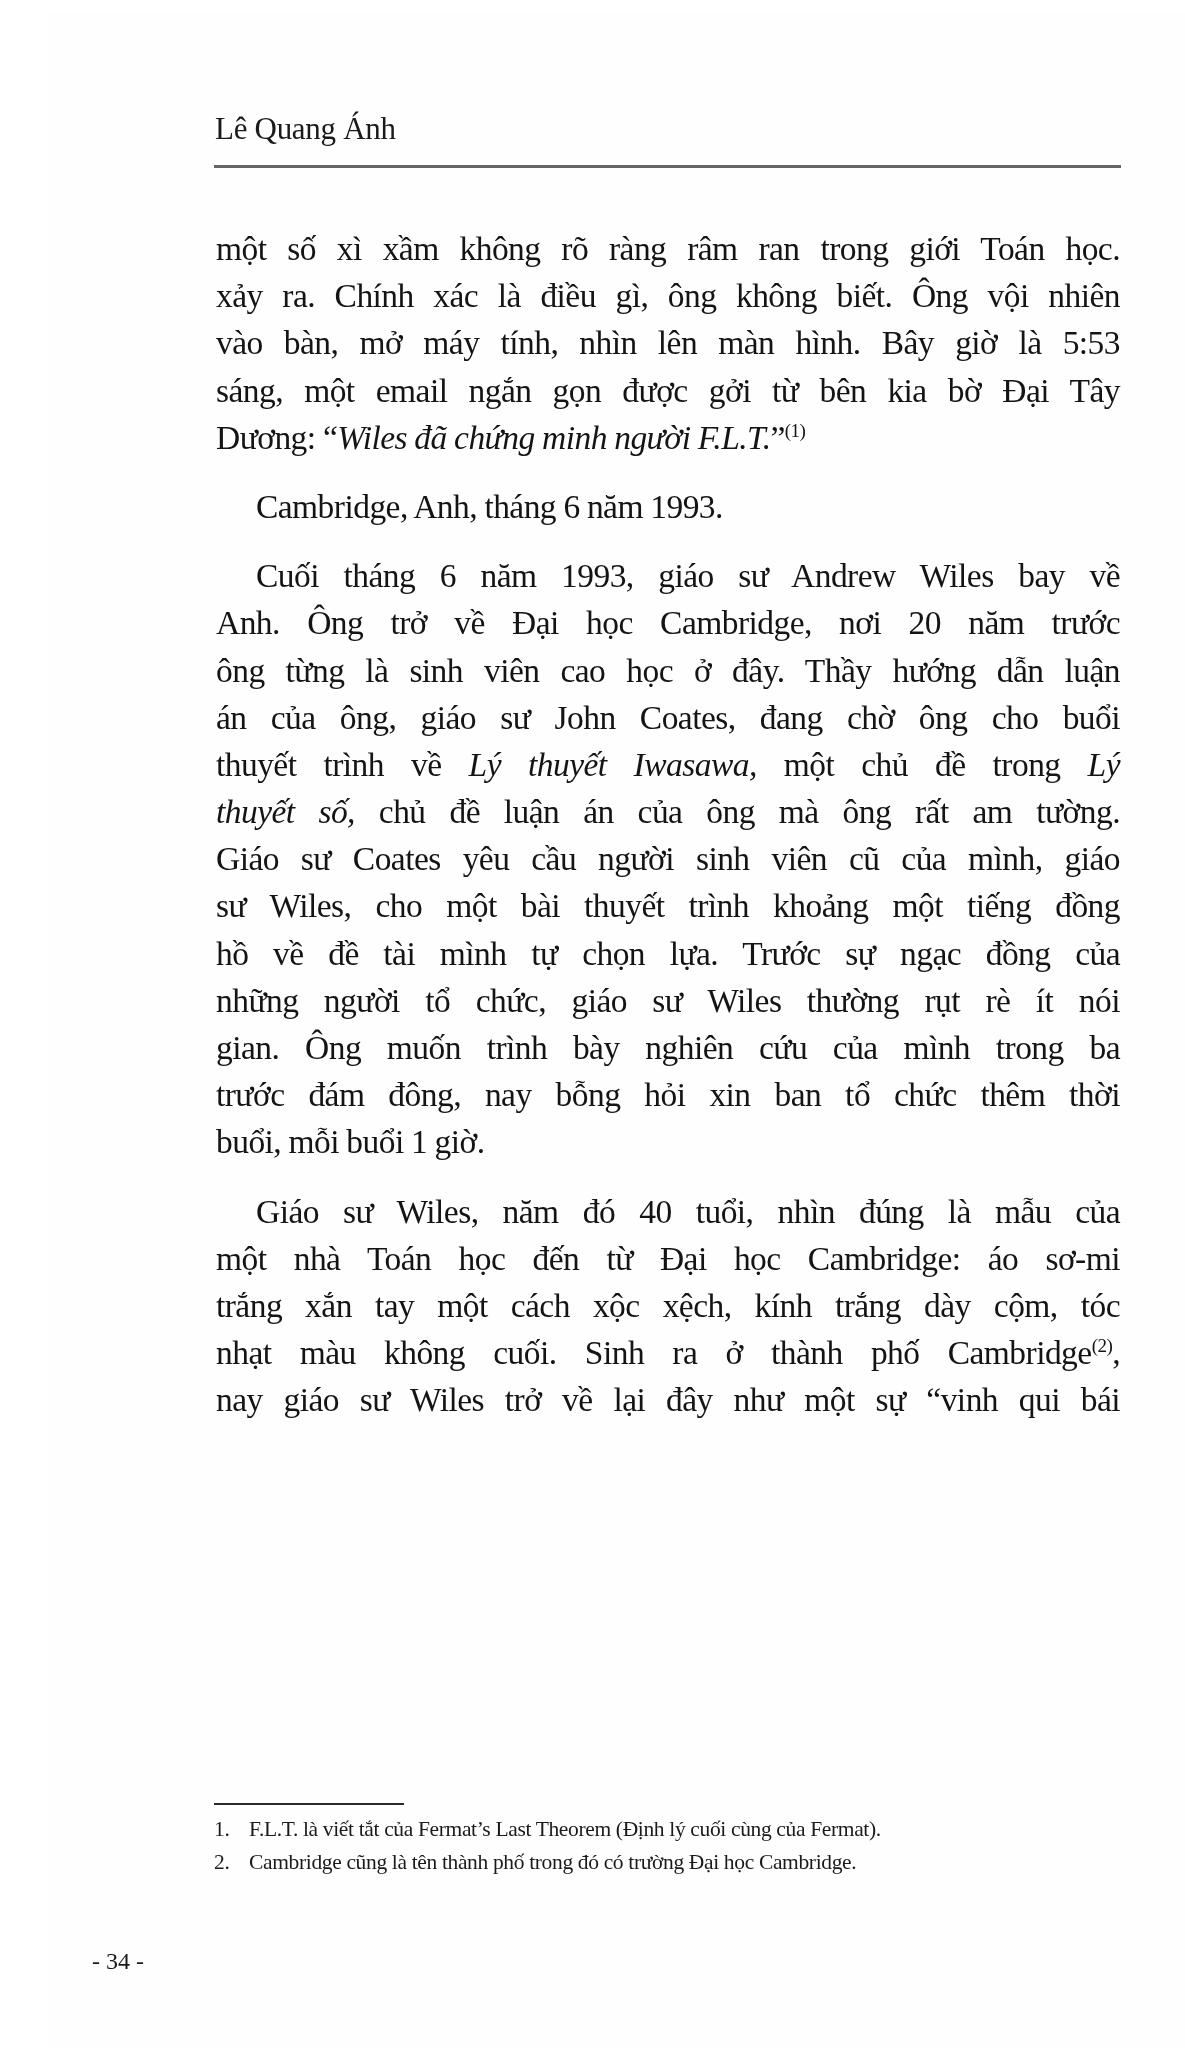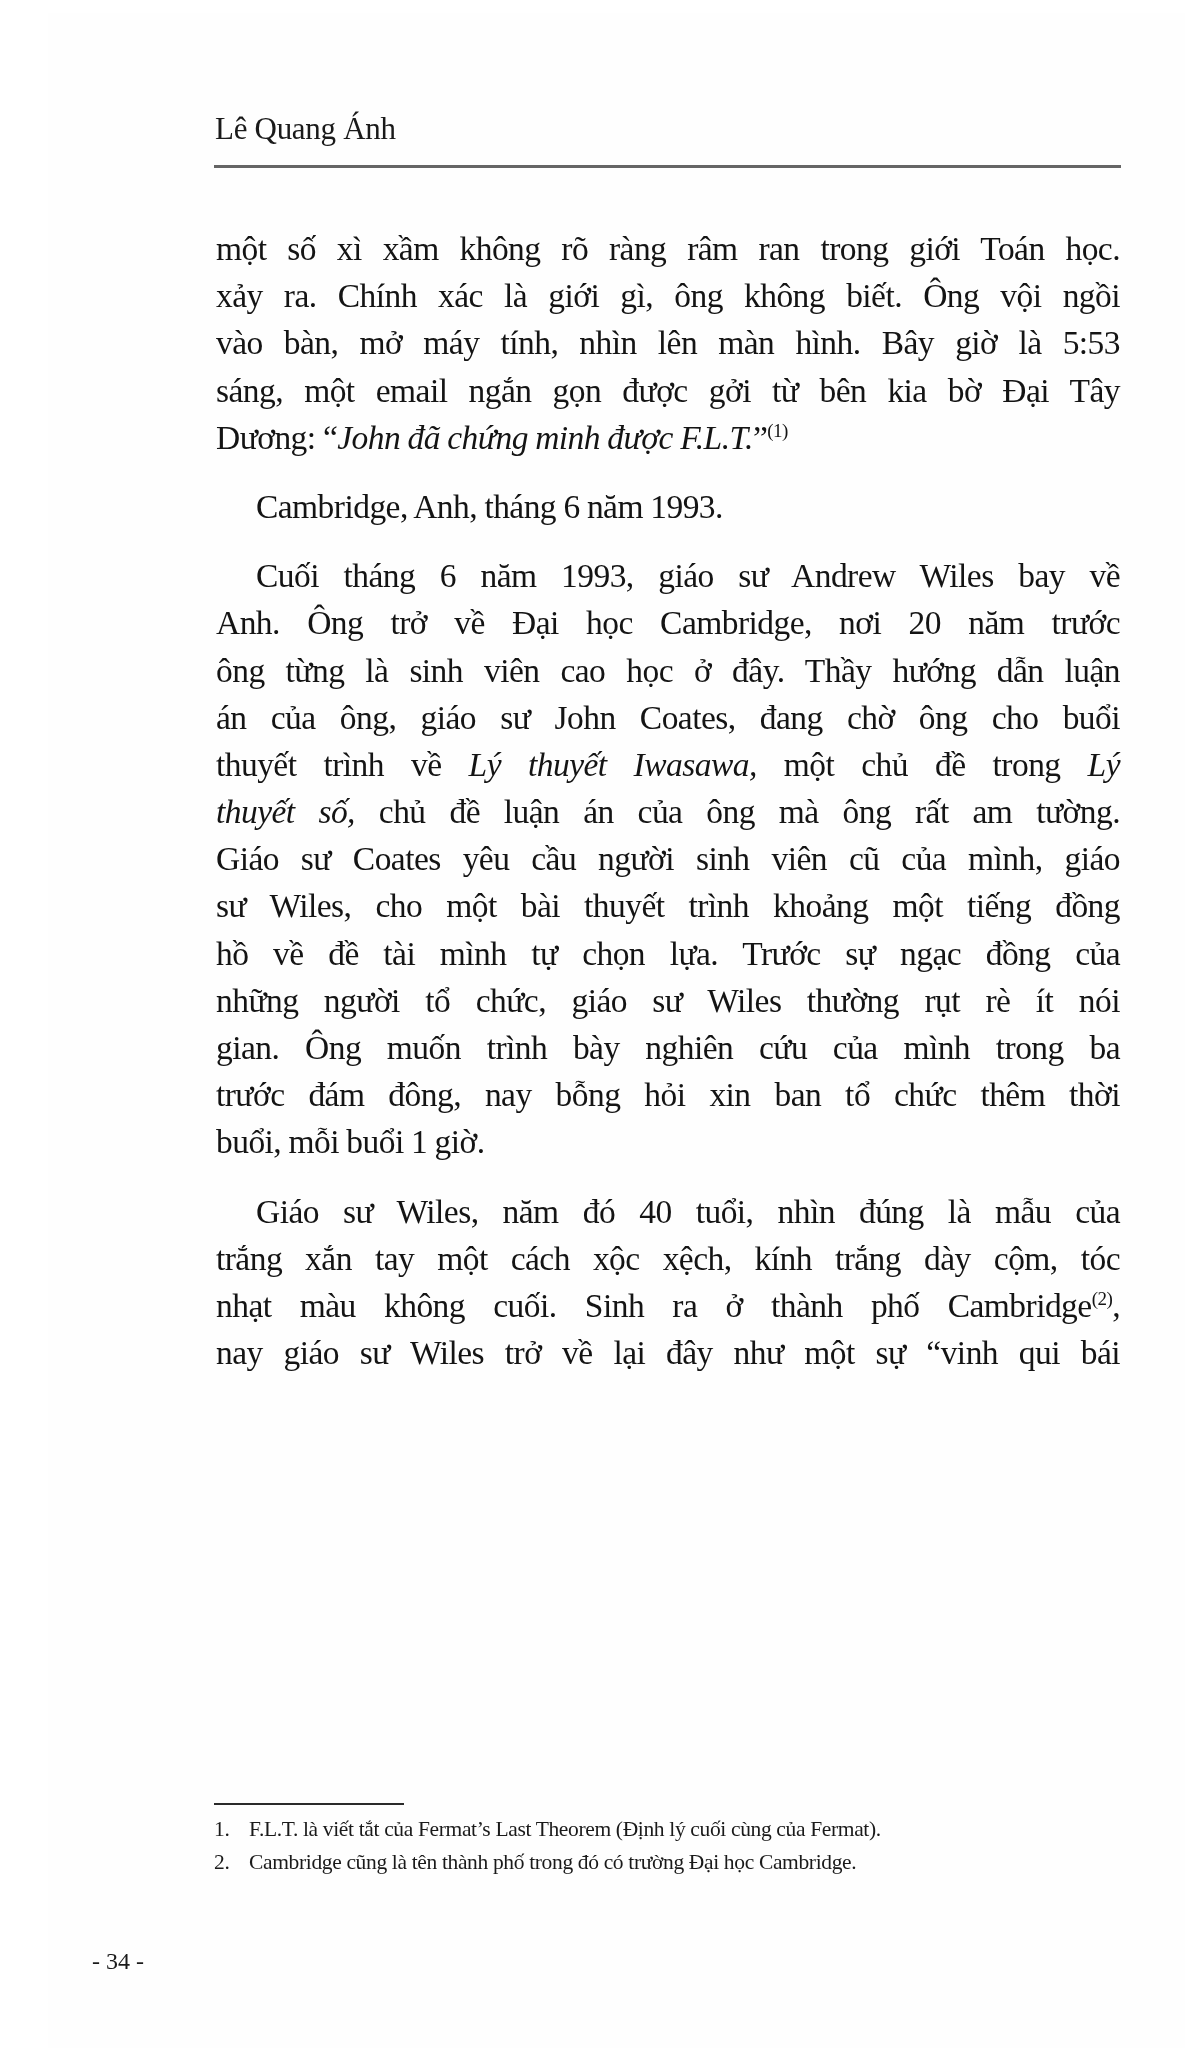--- a/index.html
+++ b/index.html
@@ -110,24 +110,24 @@
 
 <div class="page">
 
   <div class="running-head">Lê Quang Ánh</div>
   <div class="head-rule"></div>
 
   <div class="body-text">
 
     <div class="para">
       <span class="line"><span>một số xì xầm không rõ ràng râm ran trong giới Toán học.</span></span>
-      <span class="line"><span>xảy ra. Chính xác là giới gì, ông không biết. Ông vội ngồi</span></span>
+      <span class="line"><span>xảy ra. Chính xác là điều gì, ông không biết. Ông vội nhiên</span></span>
       <span class="line"><span>vào bàn, mở máy tính, nhìn lên màn hình. Bây giờ là 5:53</span></span>
       <span class="line"><span>sáng, một email ngắn gọn được gởi từ bên kia bờ Đại Tây</span></span>
-      <span class="line last"><span>Dương: “</span><em>John đã chứng minh được F.L.T.</em><span>”</span><sup>(1)</sup></span>
+      <span class="line last"><span>Dương: “</span><em>Wiles đã chứng minh người F.L.T.</em><span>”</span><sup>(1)</sup></span>
     </div>
 
     <div class="para">
       <span class="line last indented"><span>Cambridge, Anh, tháng 6 năm 1993.</span></span>
     </div>
 
     <div class="para">
       <span class="line indented"><span>Cuối tháng 6 năm 1993, giáo sư Andrew Wiles bay về</span></span>
       <span class="line"><span>Anh. Ông trở về Đại học Cambridge, nơi 20 năm trước</span></span>
       <span class="line"><span>ông từng là sinh viên cao học ở đây. Thầy hướng dẫn luận</span></span>
@@ -138,20 +138,21 @@
       <span class="line"><span>sư Wiles, cho một bài thuyết trình khoảng một tiếng đồng</span></span>
       <span class="line"><span>hồ về đề tài mình tự chọn lựa. Trước sự ngạc đồng của</span></span>
       <span class="line"><span>những người tổ chức, giáo sư Wiles thường rụt rè ít nói</span></span>
       <span class="line"><span>gian. Ông muốn trình bày nghiên cứu của mình trong ba</span></span>
       <span class="line"><span>trước đám đông, nay bỗng hỏi xin ban tổ chức thêm thời</span></span>
       <span class="line last"><span>buổi, mỗi buổi 1 giờ.</span></span>
     </div>
 
     <div class="para">
       <span class="line indented"><span>Giáo sư Wiles, năm đó 40 tuổi, nhìn đúng là mẫu của</span></span>
+      <span class="line"><span>một nhà Toán học đến từ Đại học Cambridge: áo sơ-mi</span></span>
       <span class="line"><span>trắng xắn tay một cách xộc xệch, kính trắng dày cộm, tóc</span></span>
       <span class="line"><span><span>nhạt màu không cuối. Sinh ra ở thành phố Cambridge</span><sup>(2)</sup><span>,</span></span></span>
       <span class="line"><span>nay giáo sư Wiles trở về lại đây như một sự “vinh qui bái</span></span>
     </div>
 
   </div>
 
   <div class="footnote-rule"></div>
 
   <div class="footnotes">

